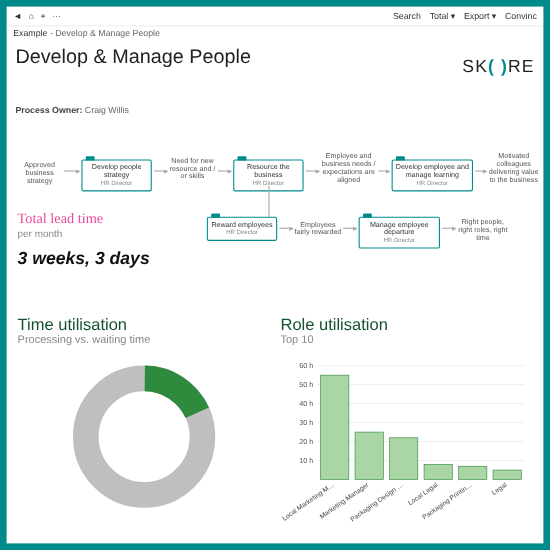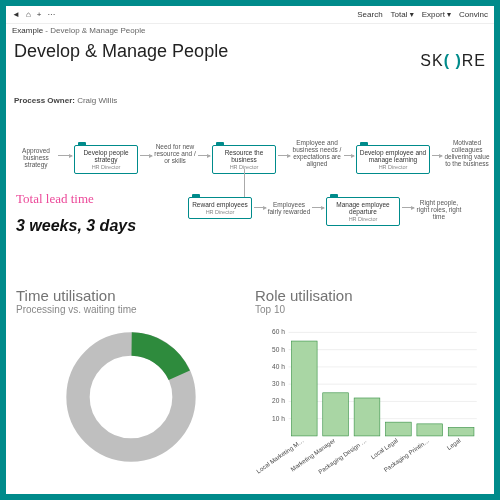--- a/index.html
+++ b/index.html
@@ -26,21 +26,21 @@
   .box .tab { position: absolute; top: -4px; left: 3px; width: 8px; height: 4px; background: #008b8b; border-radius: 1px 1px 0 0; }
   .arrow { position: absolute; height: 0; border-top: 1px solid #aaa; }
   .arrow::after { content: ''; position: absolute; right: -1px; top: -2.5px; border-left: 4px solid #aaa; border-top: 2.5px solid transparent; border-bottom: 2.5px solid transparent; }
   .varrow { position: absolute; width: 0; border-left: 1px solid #aaa; }
   .leadtime { padding: 4px 10px; }
   .leadtime .t1 { font-size: 13px; color: #ec4899; font-family: Liberation Serif, serif; }
   .leadtime .t2 { font-size: 9px; color: #888; }
   .leadtime .val { font-size: 16px; font-weight: 700; font-style: italic; color: #111; margin-top: 10px; }
   .section-row { display: flex; margin-top: 16px; padding: 0 10px; gap: 10px; }
   .section { flex: 1; }
-  .section h2 { font-size: 15px; font-weight: 400; color: #737373; }
+  .section h2 { font-size: 15px; font-weight: 400; color: #14532d; }
   .section .sub { font-size: 10px; color: #888; }
   .donut-wrap { position: relative; width: 140px; height: 140px; margin: 12px auto 4px auto; }
   .donut-wrap svg { width: 100%; height: 100%; }
   .legend { display: flex; gap: 12px; font-size: 9px; color: #666; justify-content: center; }
   .legend .sw { display: inline-block; width: 14px; height: 8px; vertical-align: middle; margin-right: 3px; }
   .bars { position: relative; height: 160px; margin-top: 8px; }
   .bars svg { width: 100%; height: 100%; }
   .baraxis text { font-size: 7px; fill: #555; }
   .barlabel { font-size: 6.5px; fill: #444; }
 </style>
@@ -119,20 +119,21 @@
     <div class="box" style="left:320px; top:86px; width:74px;">
       <div class="tab"></div>
       <div>Manage employee departure</div>
       <div class="role">HR Director</div>
     </div>
     <div class="arrow" style="left:396px; top:96px; width:12px;"></div>
     <div class="node-label" style="left:408px; top:88px; width:50px;">Right people, right roles, right time</div>
 
     <div class="leadtime" style="position:absolute; left:0; top:76px;">
       <div class="t1">Total lead time</div>
+      <div class="t2">per month</div>
       <div class="val">3 weeks, 3 days</div>
     </div>
   </div>
 
   <div class="section-row">
     <div class="section">
       <h2>Time utilisation</h2>
       <div class="sub">Processing vs. waiting time</div>
       <div class="donut-wrap">
         <svg viewBox="0 0 42 42">

